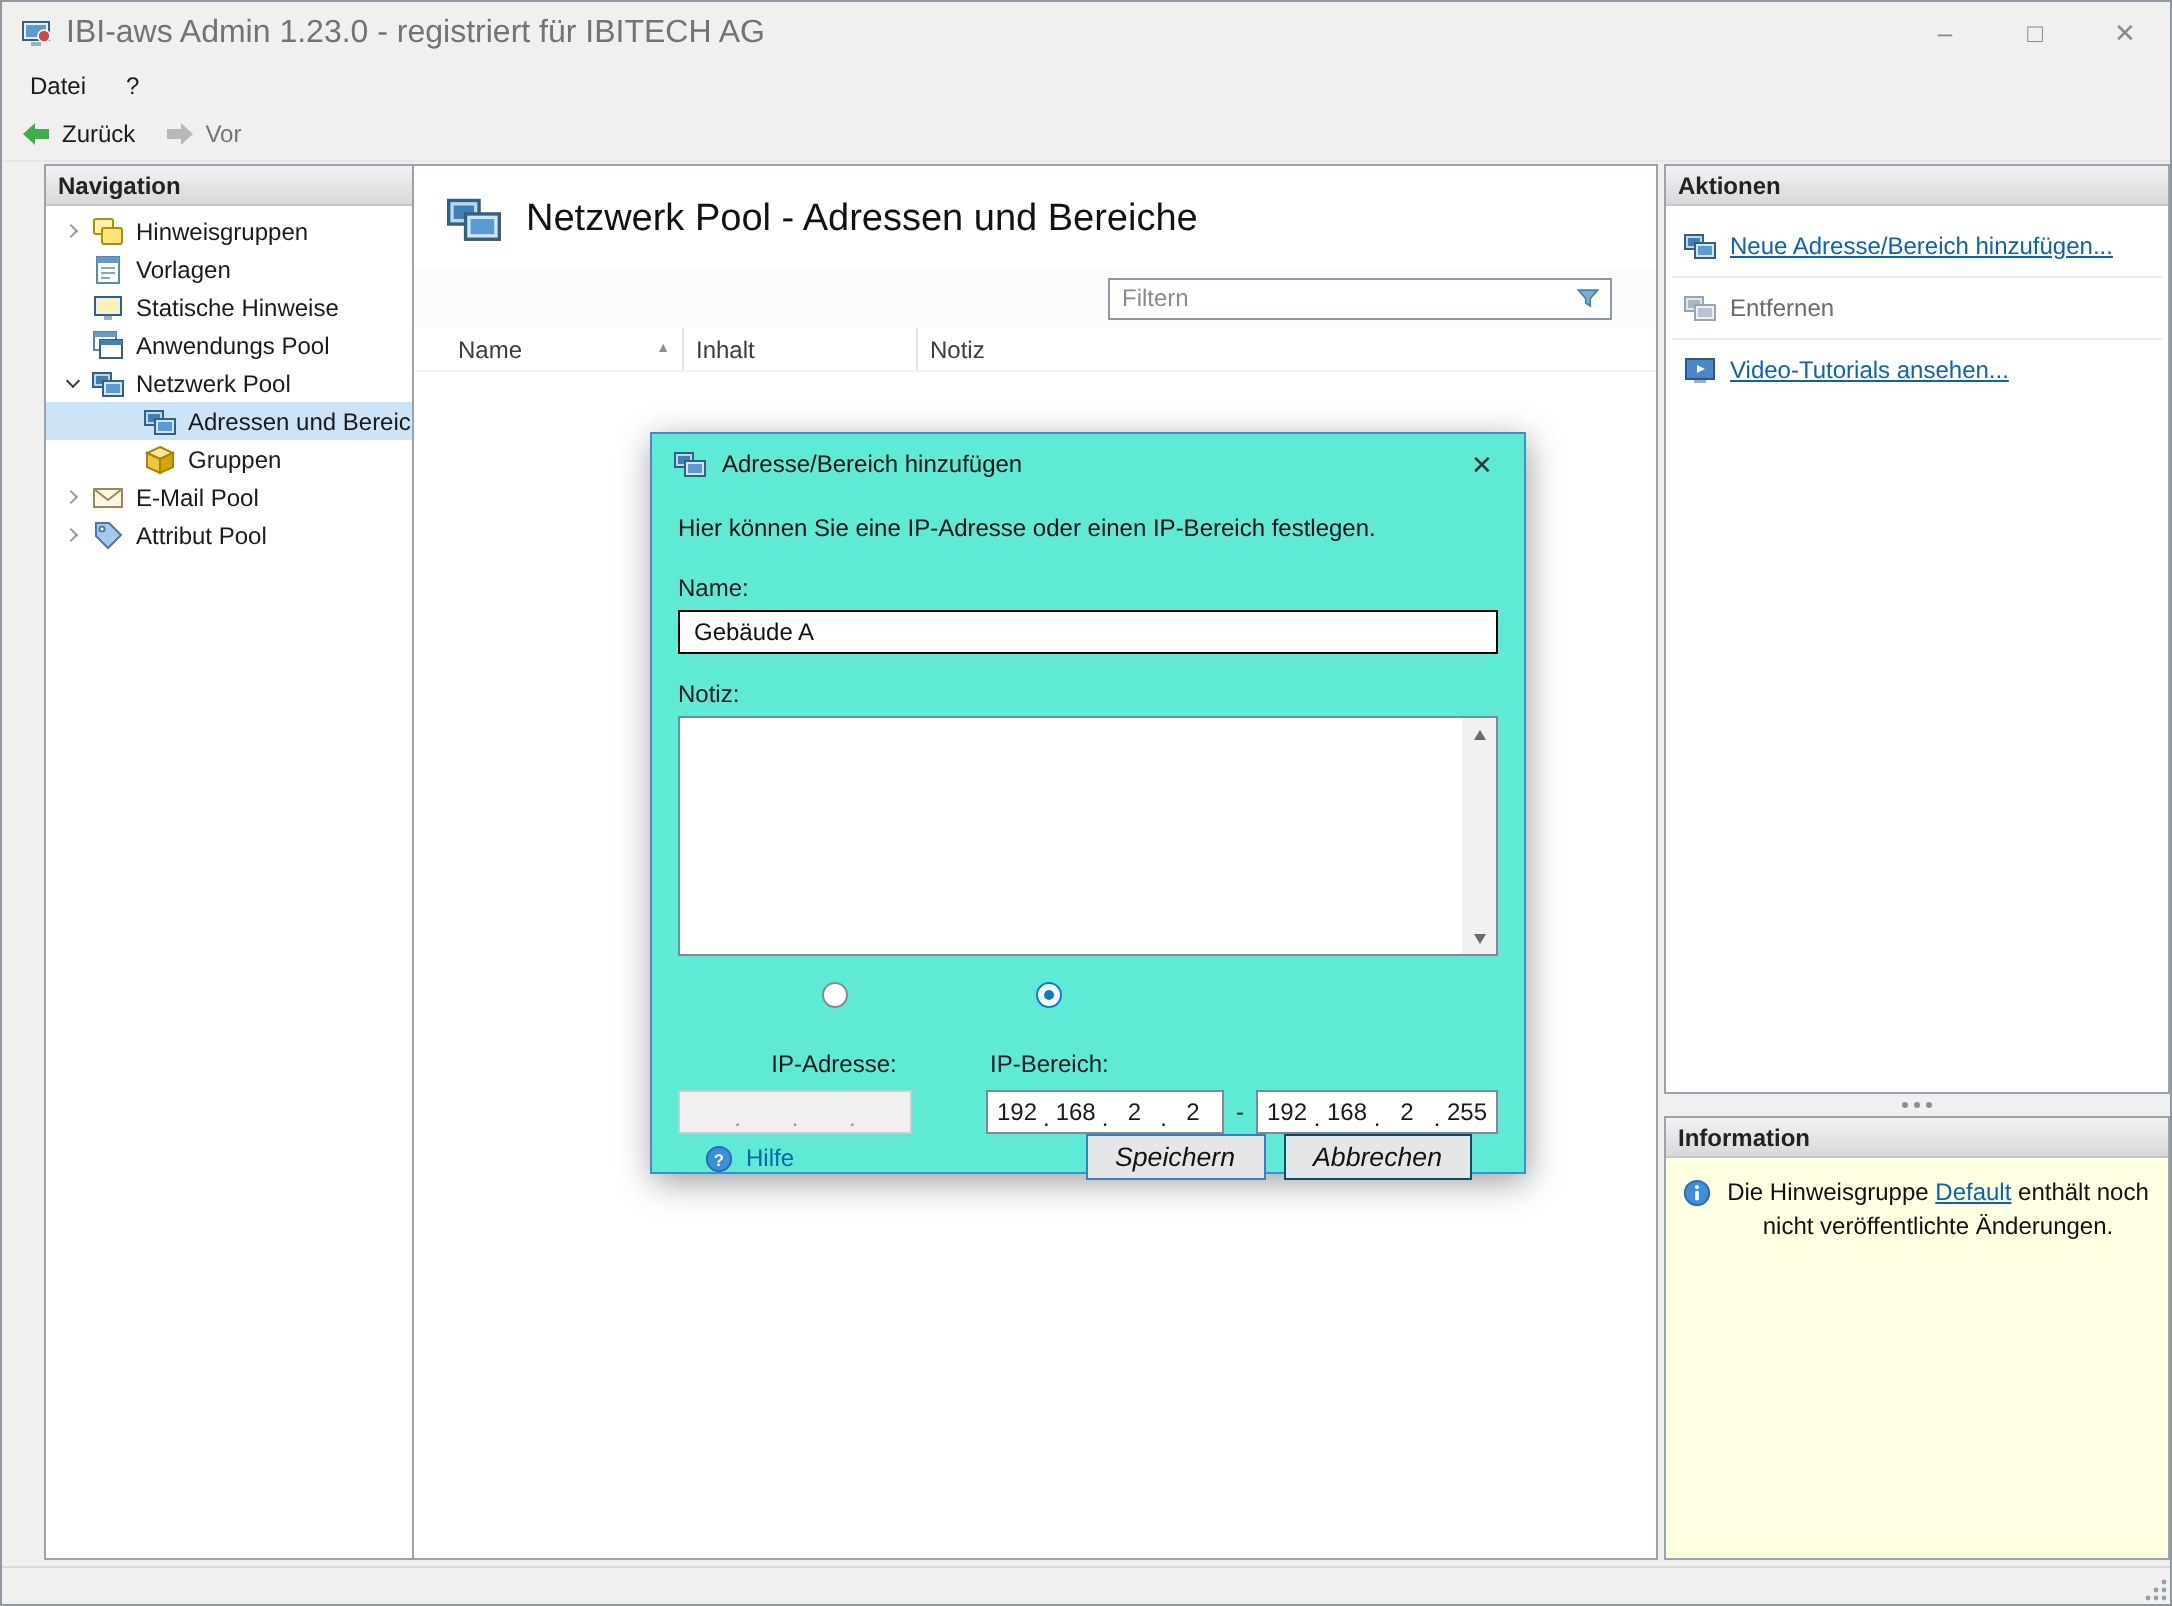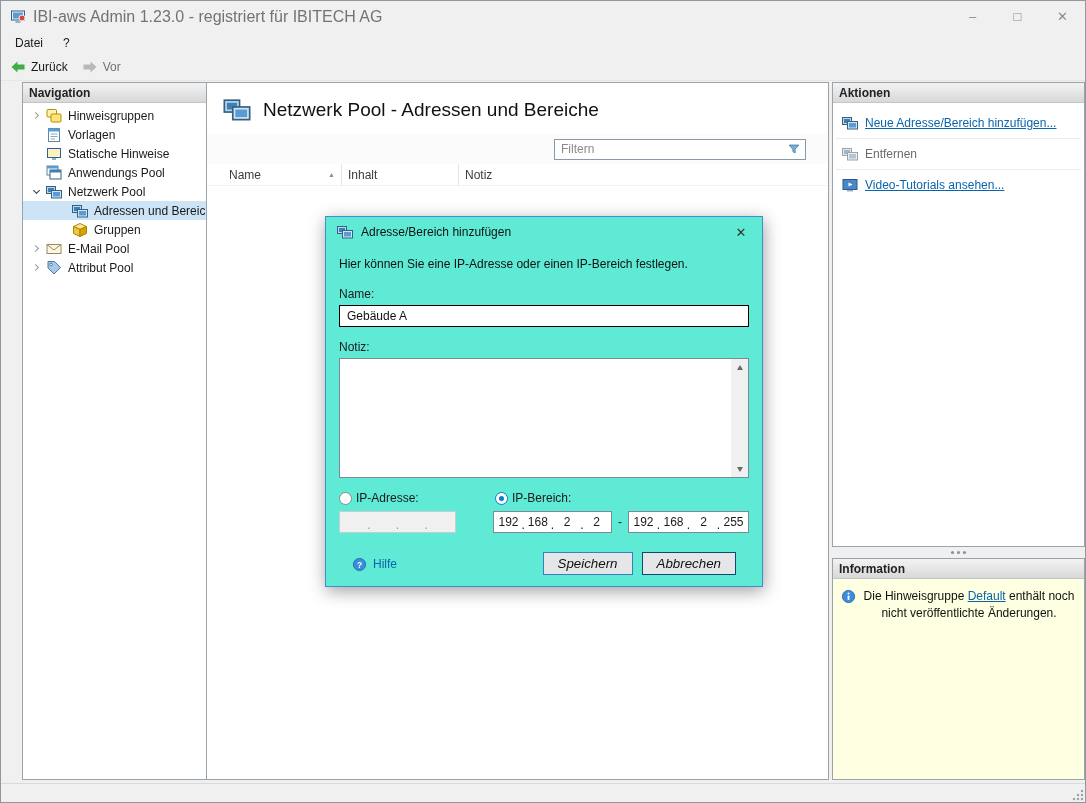--- a/index.html
+++ b/index.html
@@ -109,21 +109,21 @@
   .note-input { position:absolute; top:0; left:0; right:17px; bottom:0; border:none; outline:none;
                 resize:none; font:12px "Liberation Sans", sans-serif; padding:4px 6px; }
   .note-scroll { position:absolute; top:0; right:0; bottom:0; width:17px; background:#f0f0f0;
                  display:flex; flex-direction:column; justify-content:space-between; }
   .scroll-btn { height:16px; display:flex; align-items:center; justify-content:center; }
   .tri-up { width:0; height:0; border-left:3.5px solid transparent; border-right:3.5px solid transparent;
             border-bottom:5px solid #6a6a6a; }
   .tri-down { width:0; height:0; border-left:3.5px solid transparent; border-right:3.5px solid transparent;
               border-top:5px solid #6a6a6a; }
   .radio-row { display:flex; align-items:center; margin-top:13px; }
-  .radio-group { display:flex; align-items:center; gap:4px; }
+  .radio-group { display:flex; align-items:center; gap:21px;flex-direction:column; }
   .radio-group.first { width:156px; }
   .radio { width:13px; height:13px; border:1px solid #8a8a8a; border-radius:50%; background:#fff;
            position:relative; flex:0 0 13px; }
   .radio.checked { border-color:#0a7ad4; }
   .radio.checked::after { content:""; position:absolute; top:3px; left:3px; right:3px; bottom:3px;
                           border-radius:50%; background:#0a7ad4; }
   .ip-row { display:flex; align-items:center; margin-top:6px; }
   .ip-field { height:22px; border:1px solid #7a8a99; background:#fff; display:flex;
               align-items:center; justify-content:center; padding:0 3px; }
   .ip-field.disabled { background:#f0f0f0; border-color:#c6cdd3; color:#9a9a9a; }

